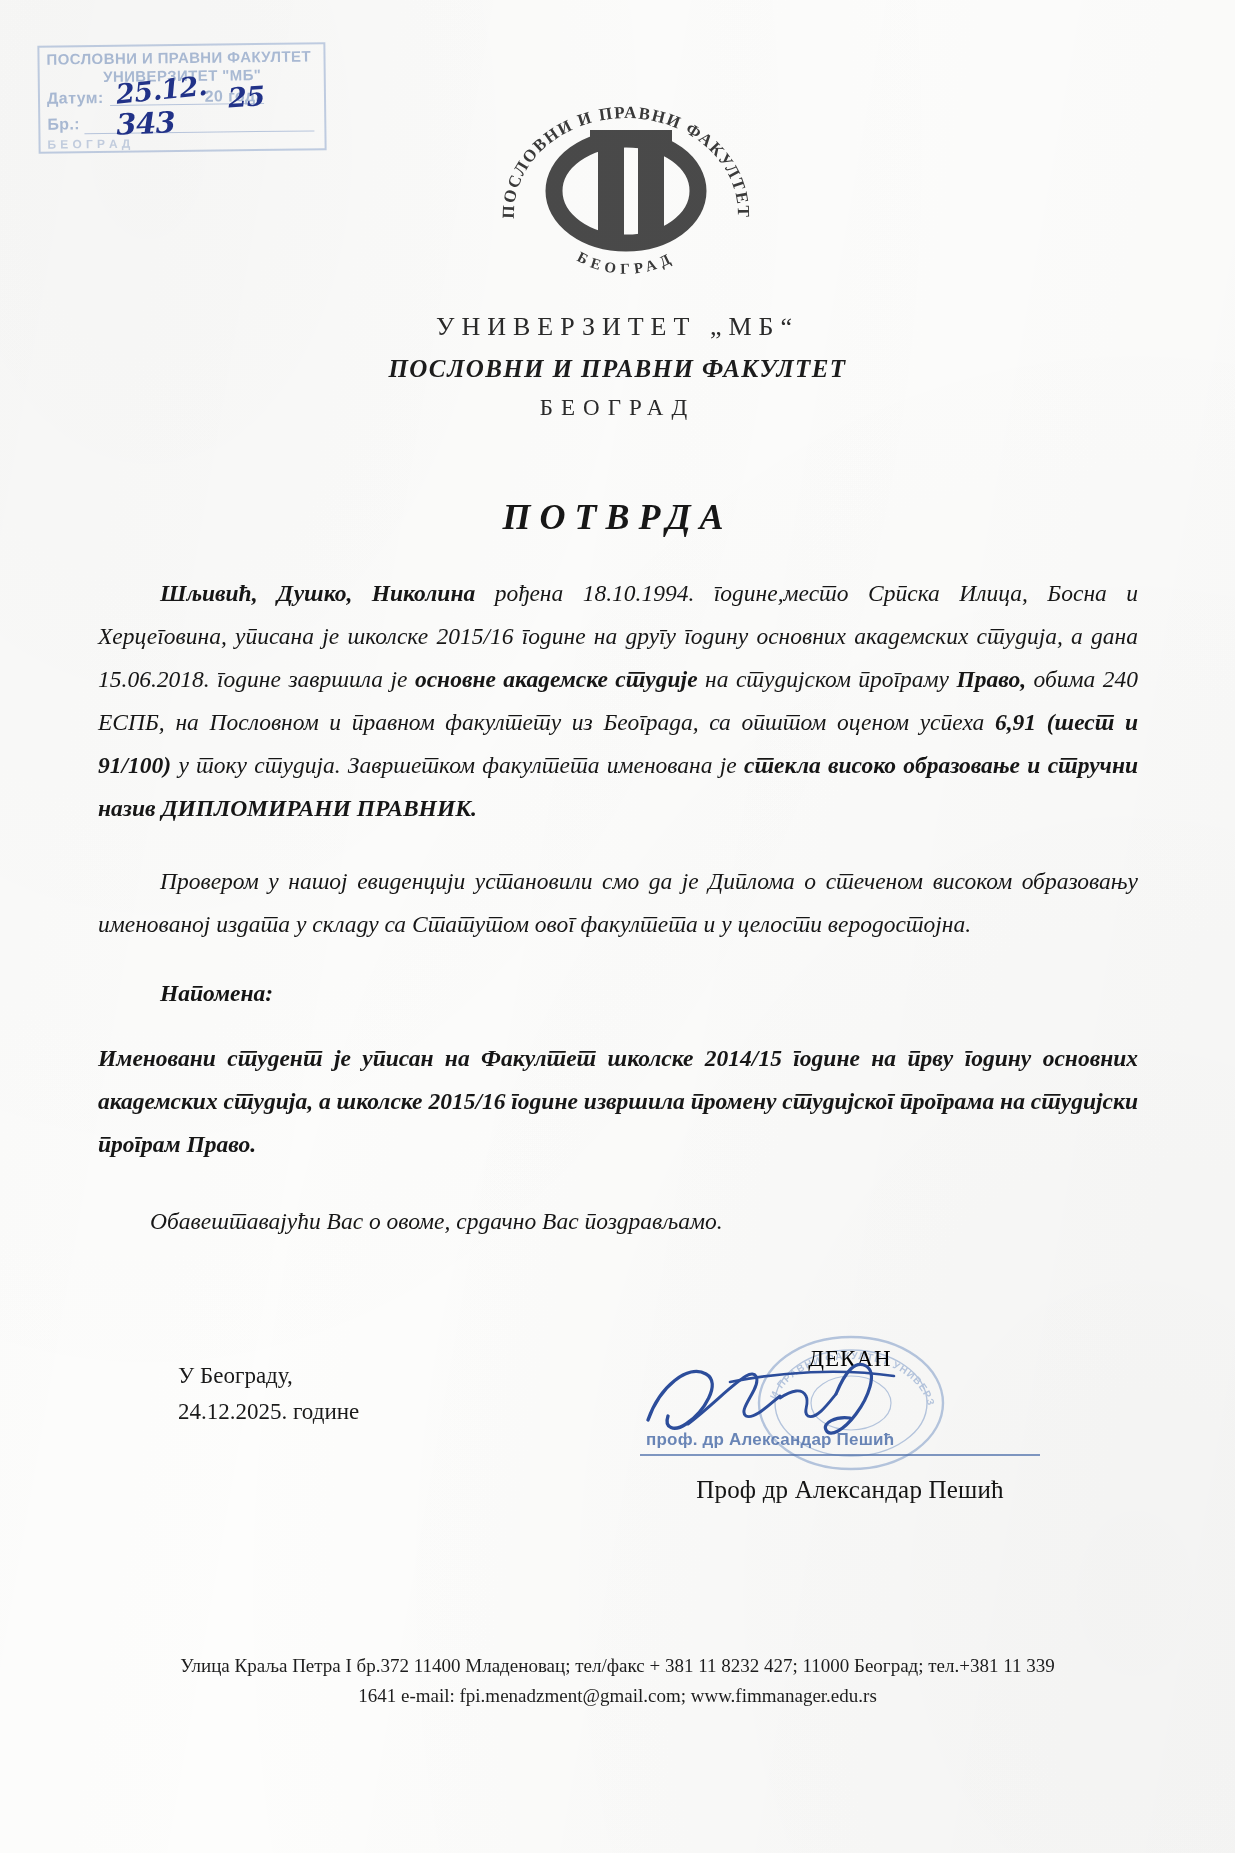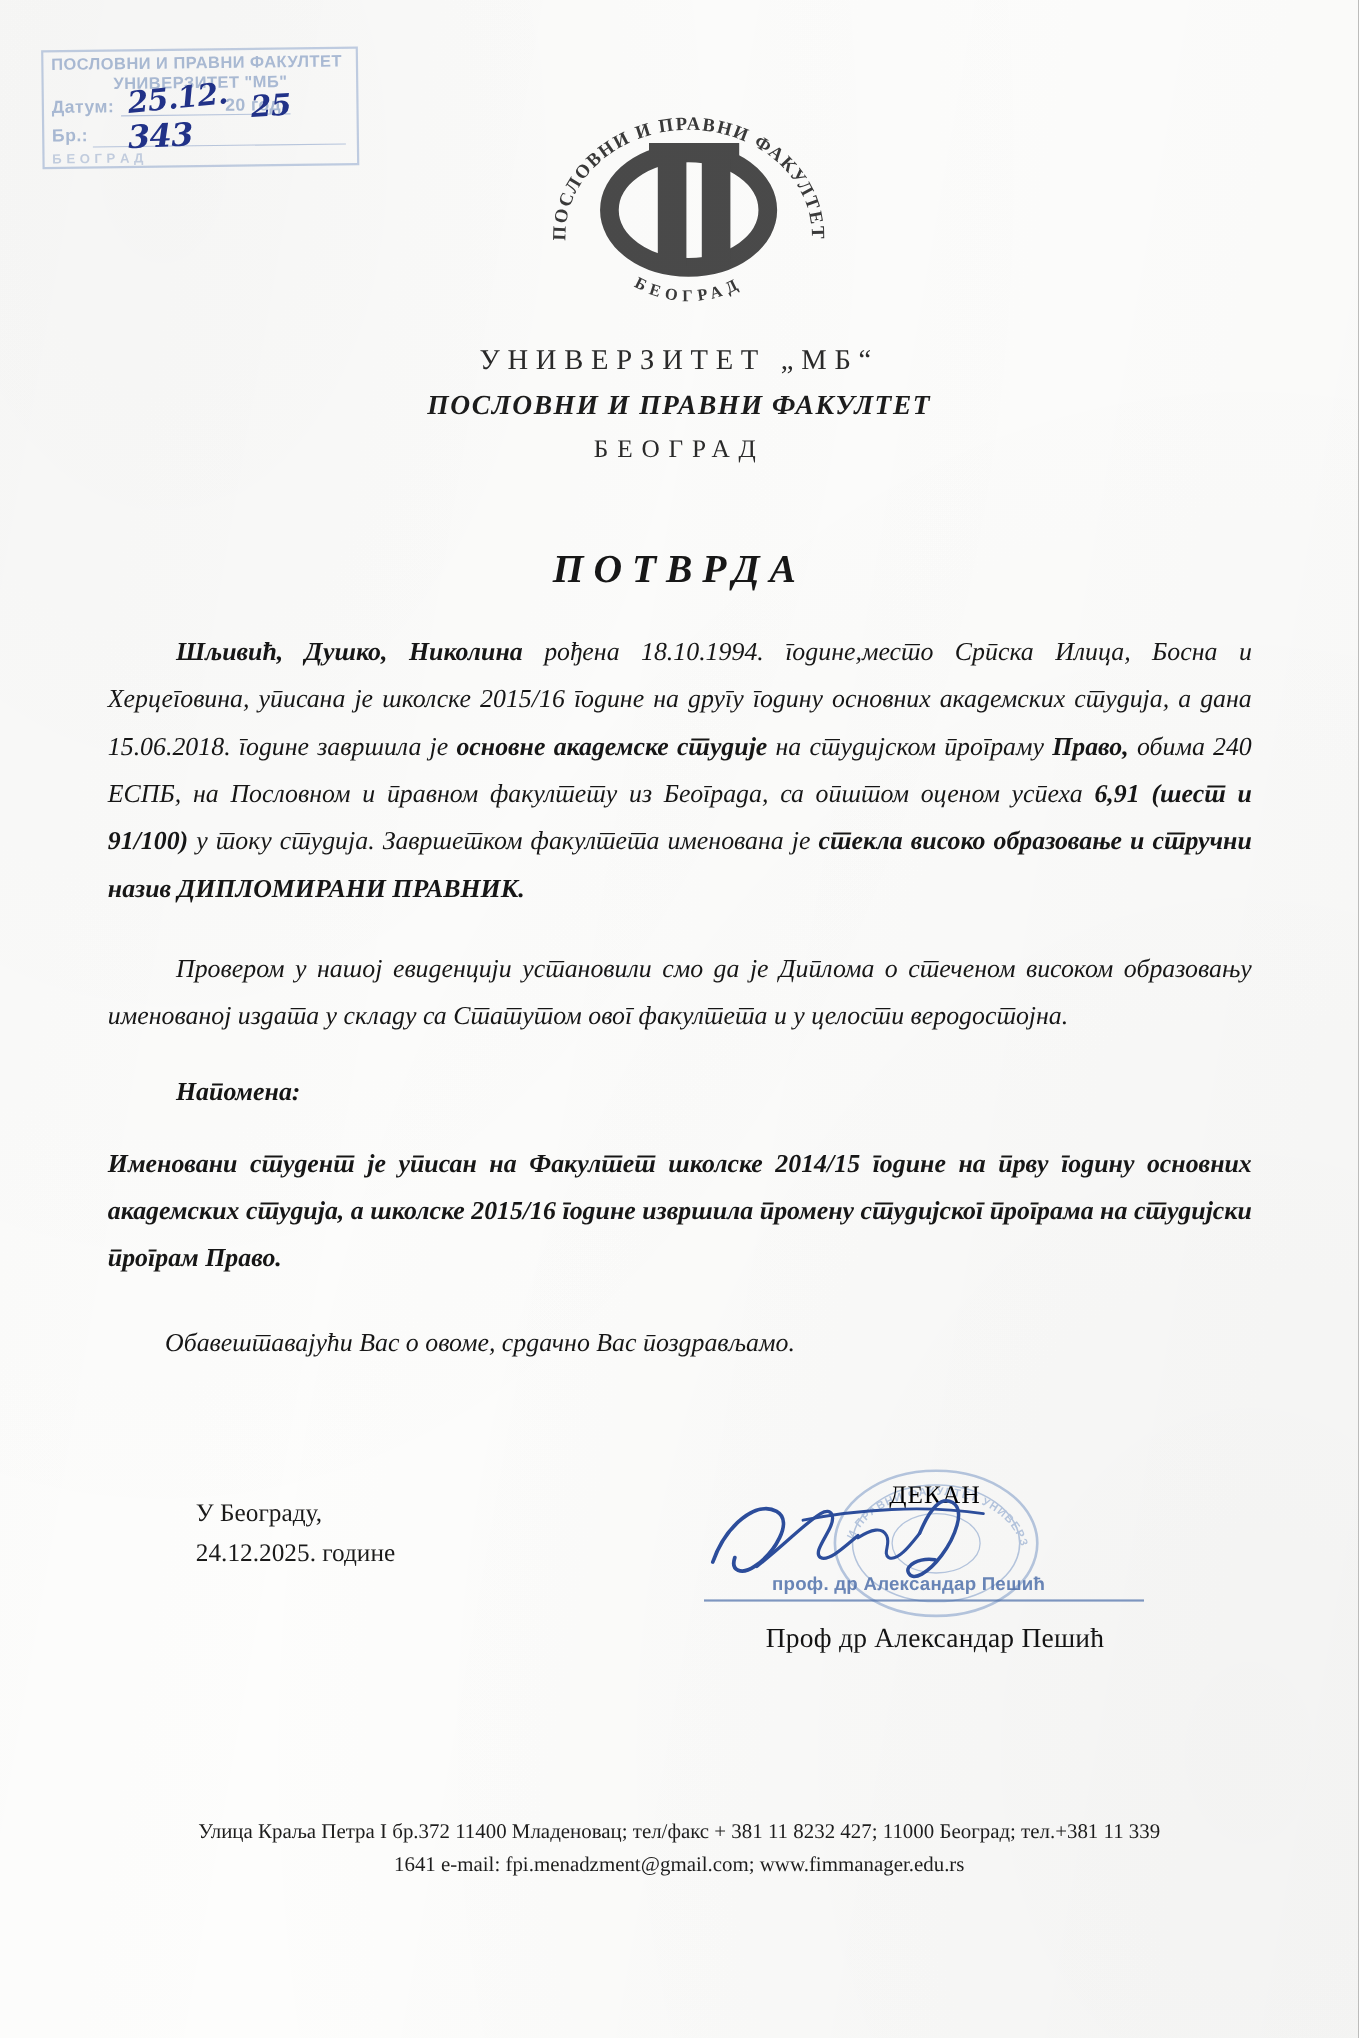--- a/index.html
+++ b/index.html
@@ -215,21 +215,21 @@
     left: 6px;
     top: 58px;
     width: 360px;
     z-index: 5;
     color: #4a6ca8;
     font-family: "Liberation Sans", "DejaVu Sans", sans-serif;
     font-weight: bold;
     font-size: 17px;
     letter-spacing: 0.2px;
     opacity: 0.82;
-    text-align: center;
+    text-align: left;
     white-space: nowrap;
   }
   .sig-underline {
     position: absolute;
     left: 0;
     top: 82px;
     width: 400px;
     height: 1.5px;
     background: #4a6ca8;
     opacity: 0.7;

